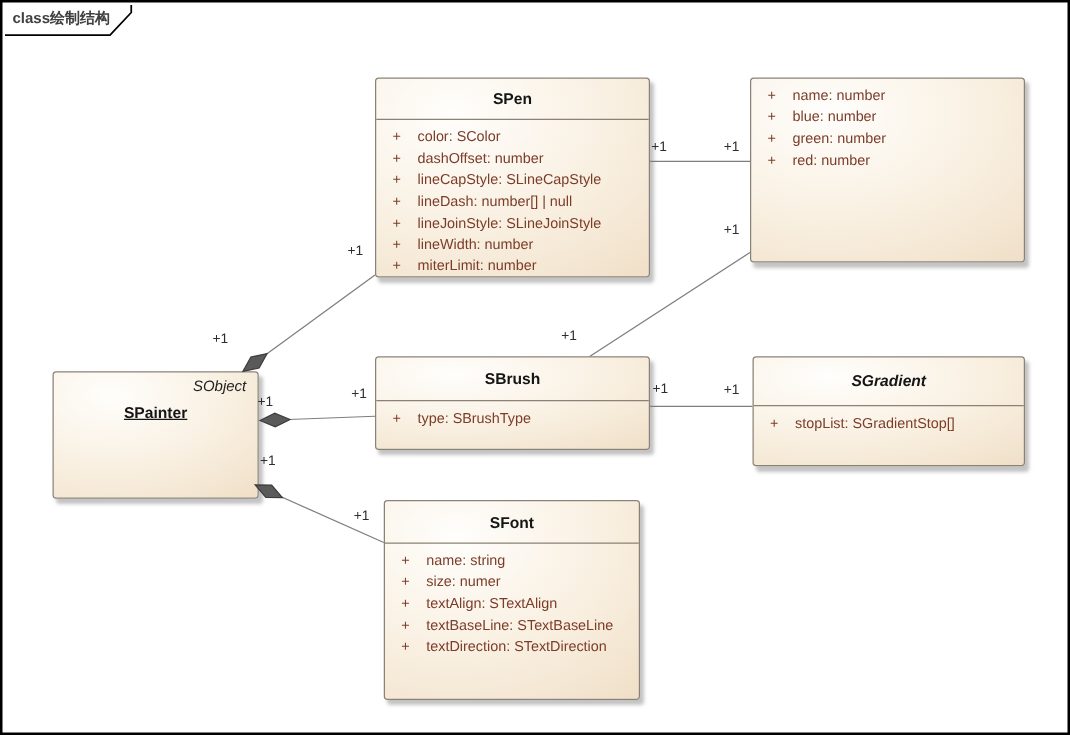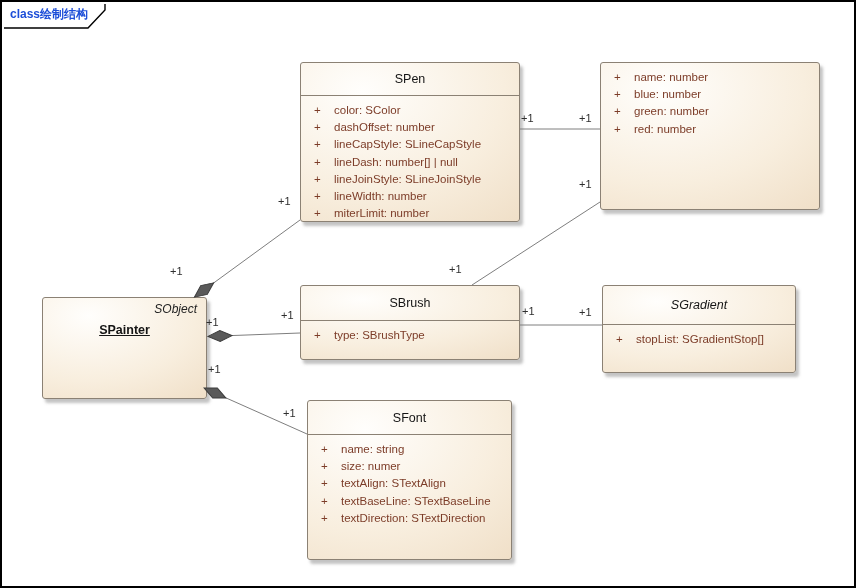--- a/index.html
+++ b/index.html
@@ -5,34 +5,34 @@
   html,body { margin:0; padding:0; background:#fff; }
   #canvas {
     position:relative; width:856px; height:588px;
     box-sizing:border-box; border:2px solid #000;
     background:#fff; overflow:hidden;
     font-family:"Liberation Sans","DejaVu Sans",sans-serif;
   }
   
   #frame-title {
     position:absolute; left:8px; top:4px; z-index:4;
-    font-size:12px; font-weight:bold; color:#1d4ed8; white-space:nowrap;
+    font-size:12px; font-weight:bold; color:#404040; white-space:nowrap;
   }
   #frame-title .kw { font-weight:bold; }
   
   .uml-class {
     position:absolute; box-sizing:border-box; z-index:1;
     border:1px solid #8b8174; border-radius:3px;
     background:radial-gradient(ellipse 130% 130% at 28% 18%, #fffefc 0%, #f8eede 50%, #ecd8bd 100%);
     box-shadow:3px 4px 3px rgba(145,145,145,0.55);
   }
   .uml-class .name {
     display:flex; align-items:center; justify-content:center;
     box-sizing:border-box; border-bottom:1px solid #8b8174;
-    font-size:12.5px; font-weight:normal; color:#151515;
+    font-size:12.5px; font-weight:bold; color:#151515;
   }
   .uml-class .name.italic { font-style:italic; }
   .attrs { padding-top:5px; }
   .attr-row { display:flex; align-items:center; height:17.3px; font-size:11.5px; color:#7c3c28; }
   .attr-row .vis { width:20px; padding-left:13px; flex:none; }
   .attr-row .txt { white-space:nowrap; }
   
   .stereo { font-style:italic; font-size:12px; color:#222; text-align:right; padding:4px 9px 0 0; }
   .painter-name { text-align:center; font-weight:bold; font-size:12.5px; color:#151515; margin-top:7px;text-decoration:underline; }
   
@@ -136,21 +136,21 @@
   <div class="uml-class" style="left:298px; top:283px; width:220px; height:75px;">
     <div class="name" style="height:35px;">SBrush</div>
     <div class="attrs">
       <div class="attr-row">
           <span class="vis">+</span>
           <span class="txt">type: SBrushType</span>
         </div>
     </div>
   </div>
 
-  <div class="uml-class" style="left:600px; top:283px; width:194px; height:88px;">
+  <div class="uml-class" style="left:600px; top:283px; width:218px; height:88px;">
     <div class="name italic" style="height:39px;">SGradient</div>
     <div class="attrs">
       <div class="attr-row">
           <span class="vis">+</span>
           <span class="txt">stopList: SGradientStop[]</span>
         </div>
     </div>
   </div>
 
   <div class="uml-class" style="left:305px; top:398px; width:205px; height:160px;">

